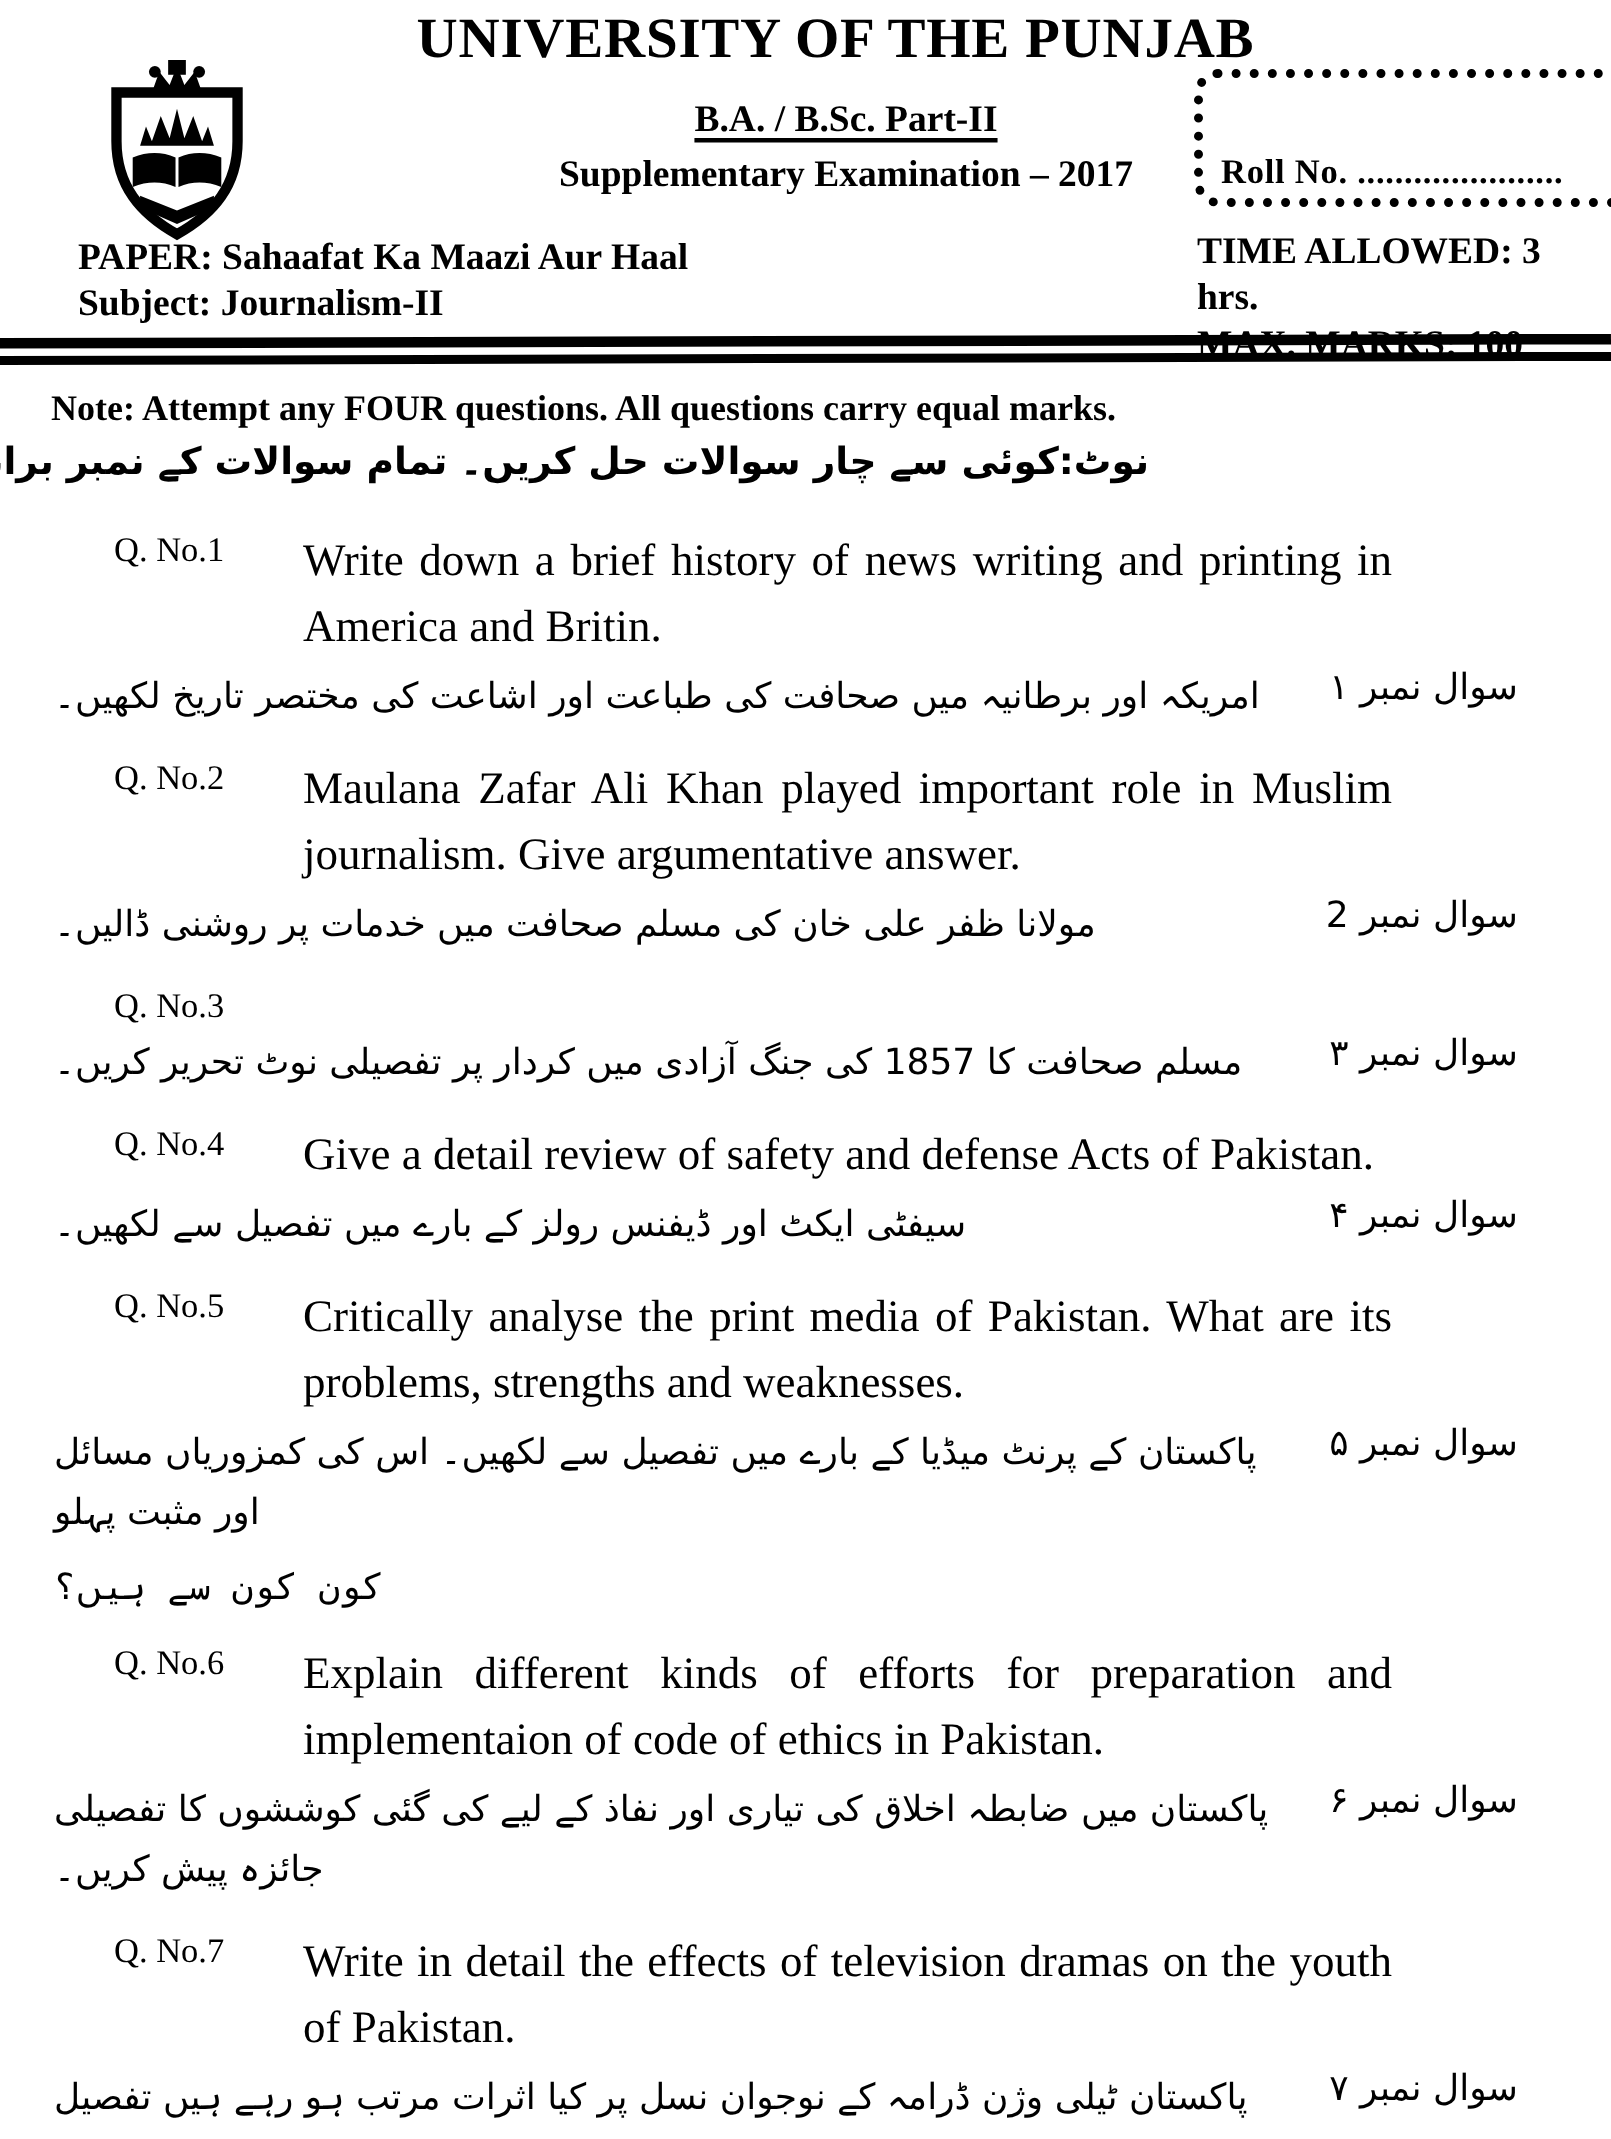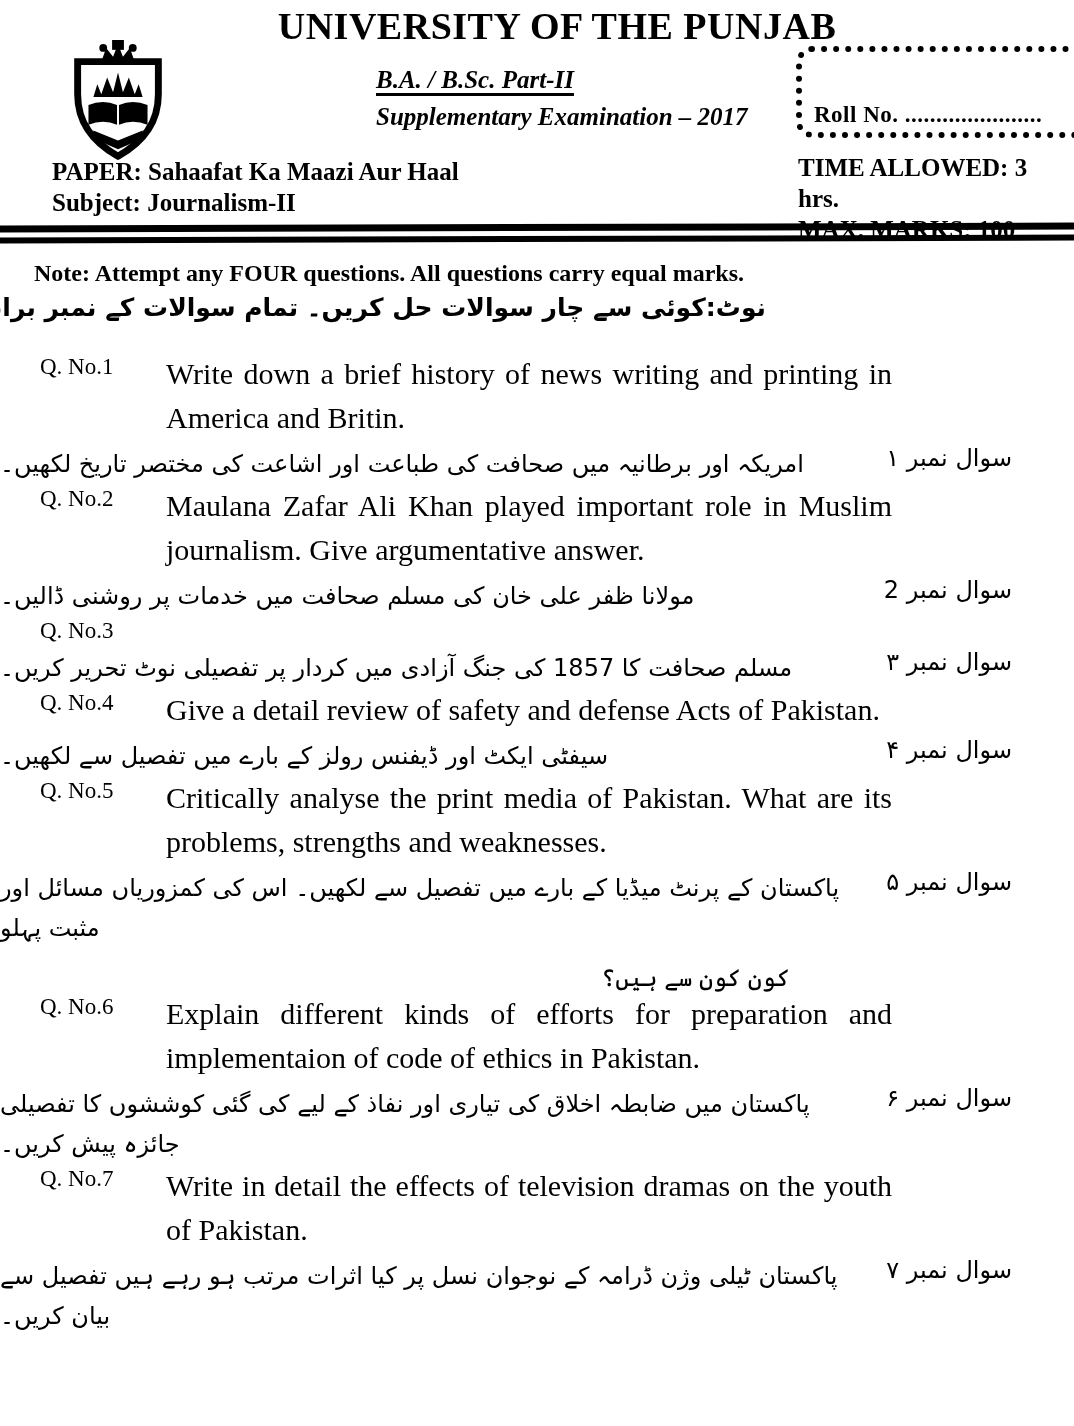--- a/index.html
+++ b/index.html
@@ -8,21 +8,21 @@
     background:#ffffff;color:#000;
     font-family:"Liberation Serif", serif;
   }
   
   .header{position:relative;height:224px;margin-left:40px;}
   .title{
     position:absolute;top:4px;left:0;right:0;text-align:center;
     font-size:38px;font-weight:bold;letter-spacing:.5px;
   }
   .logo{position:absolute;left:22px;top:40px;width:112px;height:126px;}
-  .center-block{position:absolute;left:336px;top:66px;width:420px;font-style:italic;}
+  .center-block{position:absolute;left:314px;top:66px;width:420px;text-align:center;}
   .program{
     font-size:25px;font-weight:bold;text-decoration:underline;
     text-decoration-thickness:3px;text-underline-offset:5px;
   }
   .exam{font-size:25px;font-weight:bold;margin-top:9px;}
   .roll-box{
     position:absolute;left:756px;top:46px;width:288px;height:80px;
     border:6px dotted #000;border-radius:16px;
   }
   .roll-label{position:absolute;left:12px;bottom:4px;font-size:23px;font-weight:bold;letter-spacing:.5px;}
@@ -31,33 +31,33 @@
   .rule{height:5px;border-top:7px solid #000;border-bottom:6px solid #000;transform:rotate(-0.15deg);}
   
   .note-english{margin:18px 0 0 34px;font-size:24px;font-weight:bold;}
   .note-urdu{
     direction:rtl;text-align:right;margin:6px 308px 0 0;
     font-size:25px;white-space:nowrap;
     font-family:"DejaVu Sans", sans-serif;font-weight:bold;
   }
   
   .questions{margin-top:30px;}
-  .qblock{}
+  .qblock{margin-top:20px;padding-left:36px;}
   .qrow{display:flex;}
   .qno{margin-left:40px;width:126px;flex-shrink:0;font-size:23px;padding-top:2px;}
   .qtext{width:726px;font-size:30px;line-height:44px;text-align:justify;}
   .urdu-row{
     display:flex;gap:38px;margin:4px 62px 0 0;align-items:flex-start;
     font-size:24px;font-family:"DejaVu Sans", sans-serif;
   }
   .urdu-label{white-space:nowrap;flex-shrink:0;}
   .urdu-text{text-align:left;flex:1;line-height:40px;}
   .urdu-cont{
-    direction:rtl;text-align:right;margin:16px 284px 0 0;font-size:24px;
-    font-family:Liberation Sans, sans-serif;
+    direction:rtl;text-align:left;margin:16px 284px 0 0;font-size:24px;
+    font-family:Liberation Mono, monospace;
   }
 </style>
 </head>
 <body>
 
 <div class="header">
   <div class="title">UNIVERSITY OF THE PUNJAB</div>
 
   <svg class="logo" viewBox="0 0 110 128" aria-hidden="true">
     <rect x="49" y="0" width="12" height="10" fill="#000"></rect>

